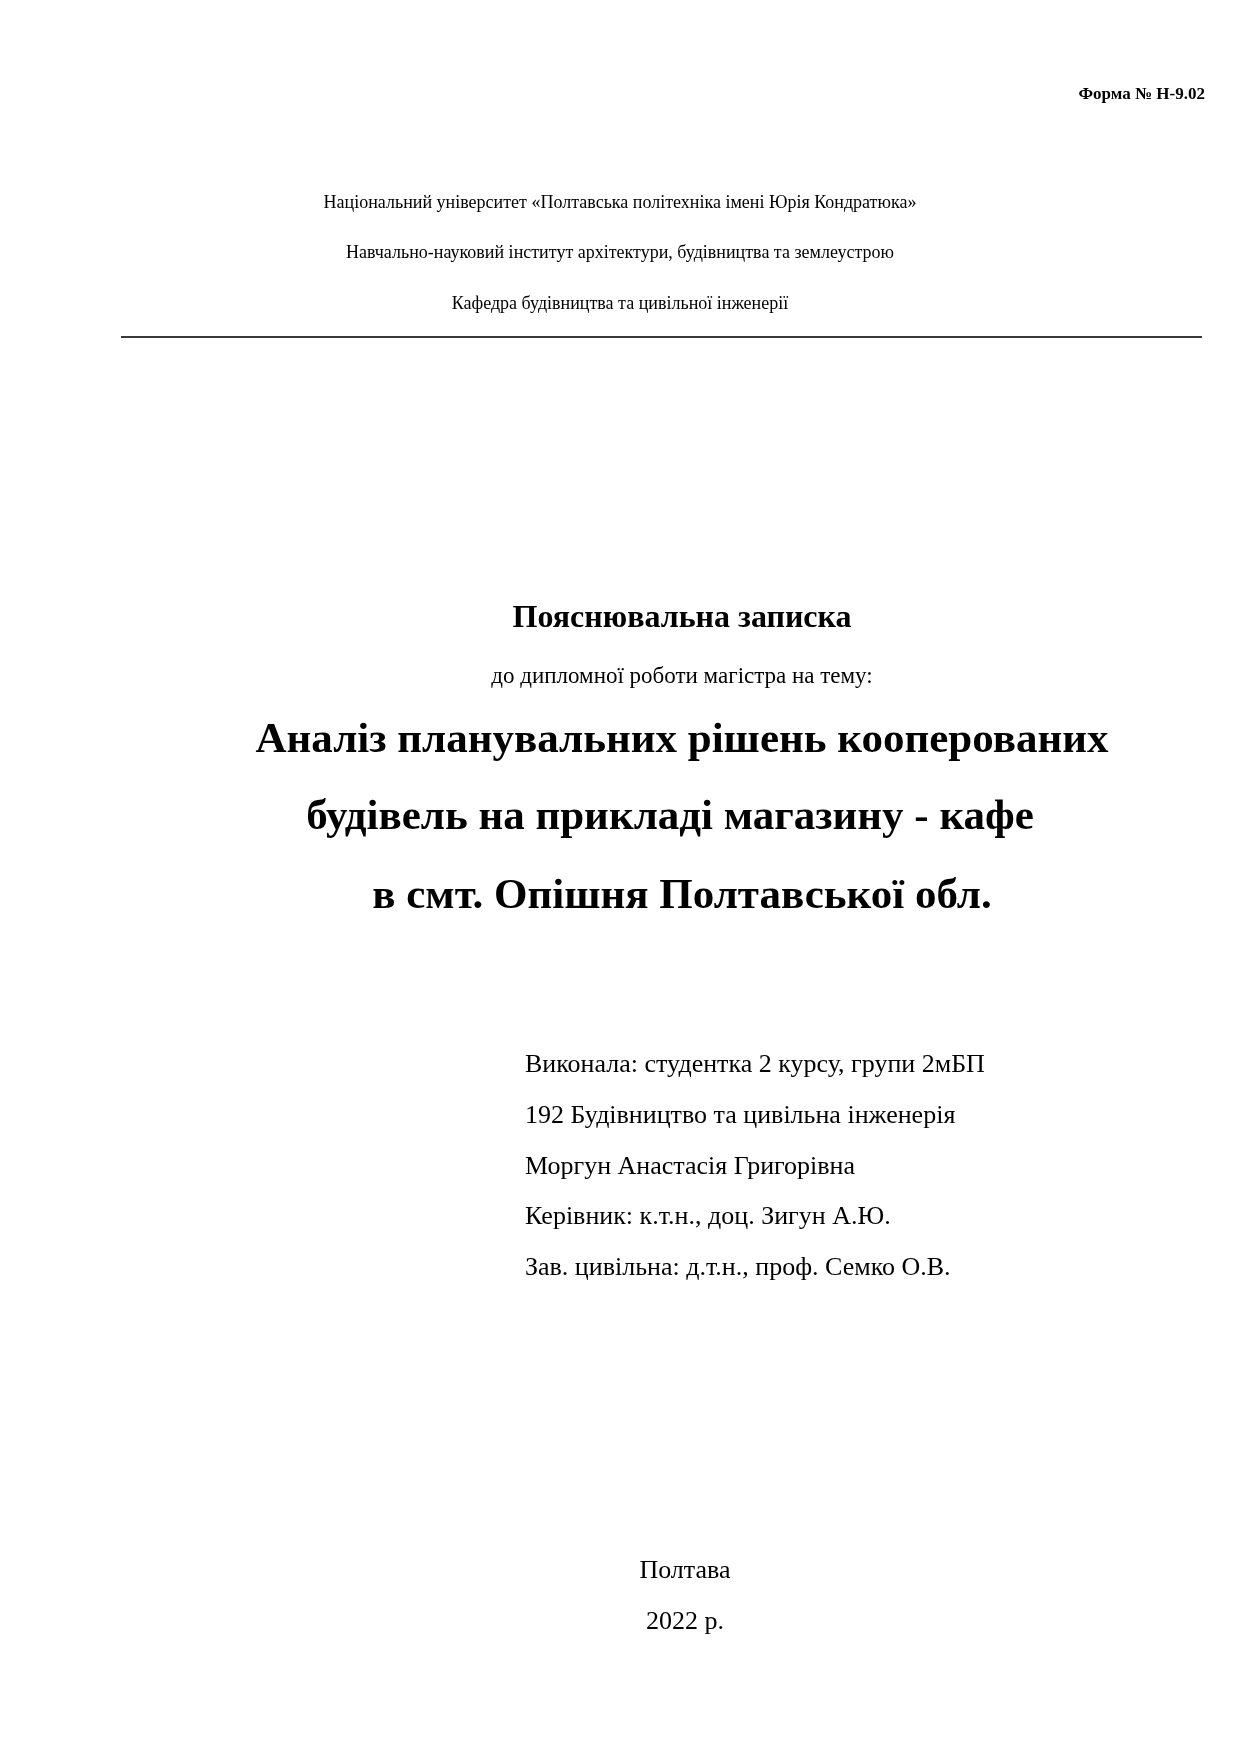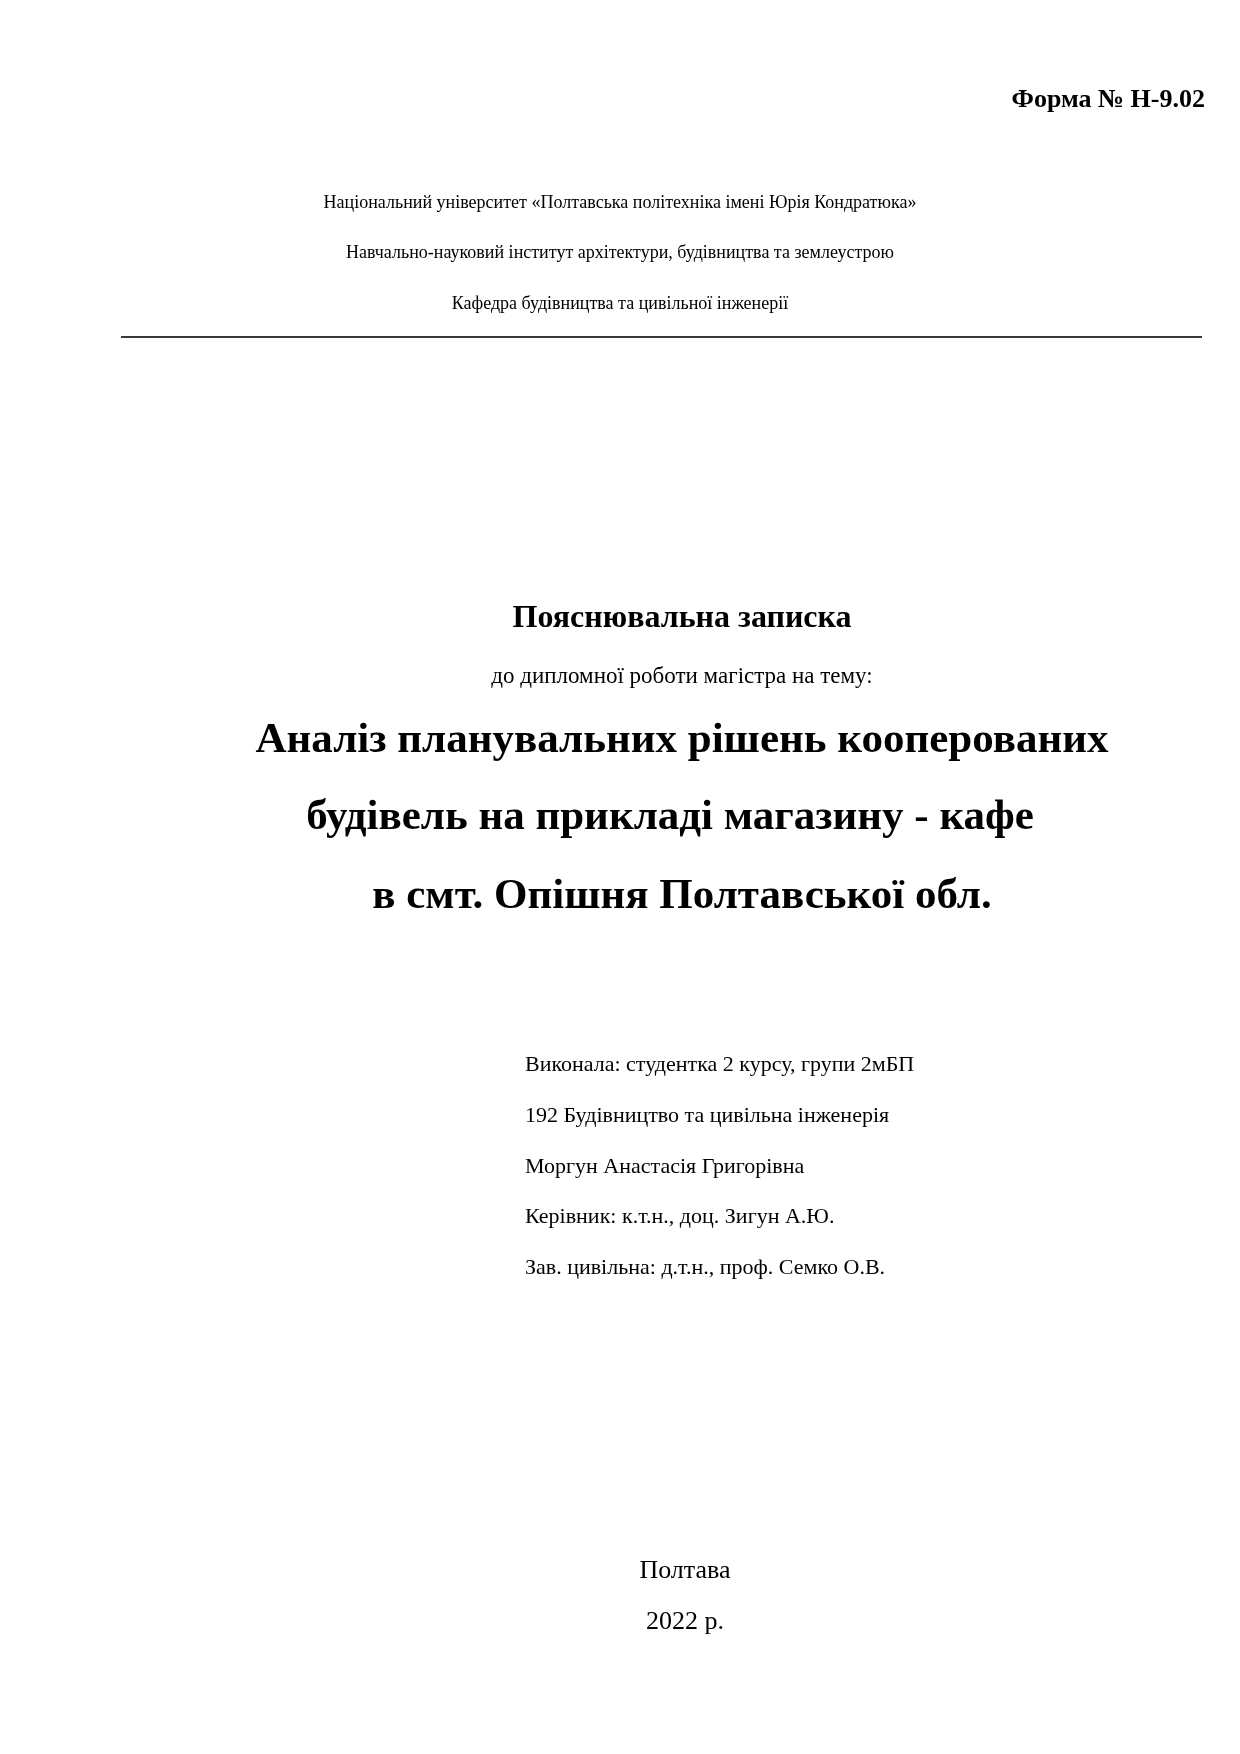--- a/index.html
+++ b/index.html
@@ -19,21 +19,21 @@
     .center-line {
       position: absolute;
       left: 0;
       width: 1240px;
       text-align: center;
       white-space: nowrap;
     }
     .form-no {
       right: 35px;
       top: 84px;
-      font-size: 26px;
+      font-size: 17px;
       font-weight: bold;
     }
     .inst {
       font-size: 18px;
       line-height: 32px;
     }
     .rule {
       position: absolute;
       left: 121px;
       top: 336px;
@@ -51,21 +51,21 @@
       line-height: 30px;
     }
     .thesis-title {
       font-size: 43px;
       font-weight: bold;
       line-height: 52px;
     }
     .info-line {
       position: absolute;
       left: 525px;
-      font-size: 22px;
+      font-size: 26px;
       line-height: 32px;
       white-space: nowrap;
     }
     .footer-line {
       font-size: 26px;
       line-height: 32px;
     }
   </style>
 </head>
 <body>

